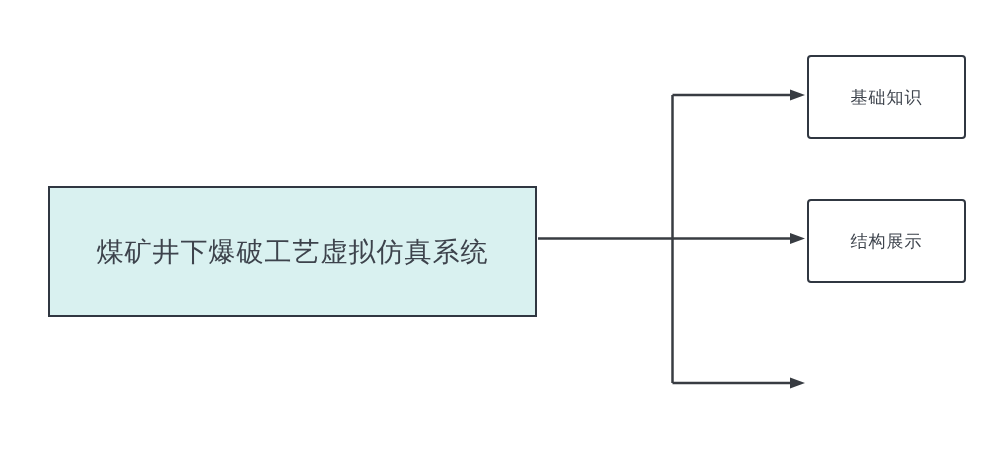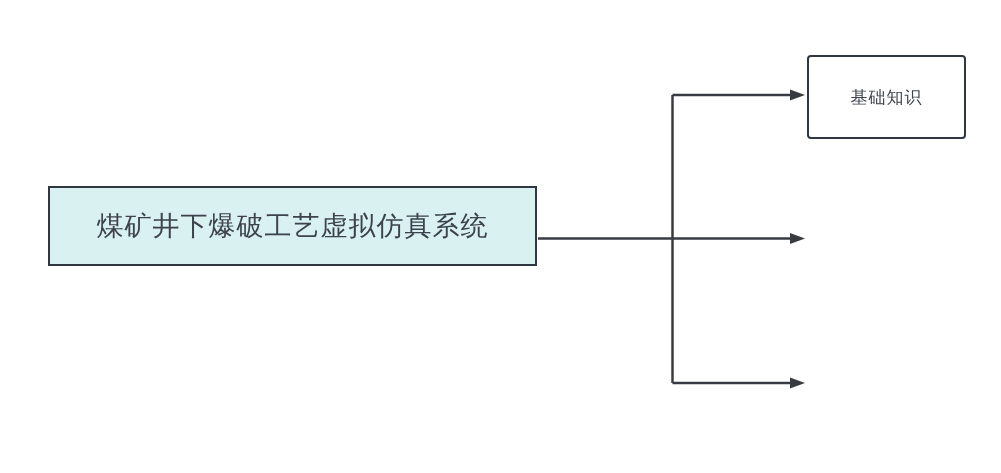--- a/index.html
+++ b/index.html
@@ -42,21 +42,21 @@
     align-items: center;
     justify-content: center;
     border: 2px solid var(--node-border);
     color: var(--text);
     text-align: center;
   }
   .root-node {
     left: 48px;
     top: 186px;
     width: 489px;
-    height: 80px;
+    height: 131px;
     background: var(--root-fill);
     font-size: 27px;
     letter-spacing: 1px;
   }
   .child-node {
     left: 807px;
     width: 159px;
     height: 84px;
     background: var(--node-fill);
     border-radius: 4px;
@@ -90,15 +90,18 @@
   </svg>
 
   <div class="node root-node">
     <span>煤矿井下爆破工艺虚拟仿真系统</span>
   </div>
 
   <div class="node child-node n0">
     <span>基础知识</span>
   </div>
 
+  <div class="node child-node n1">
+    <span>结构展示</span>
+  </div>
 
 
 </div>
 
 </body></html>

